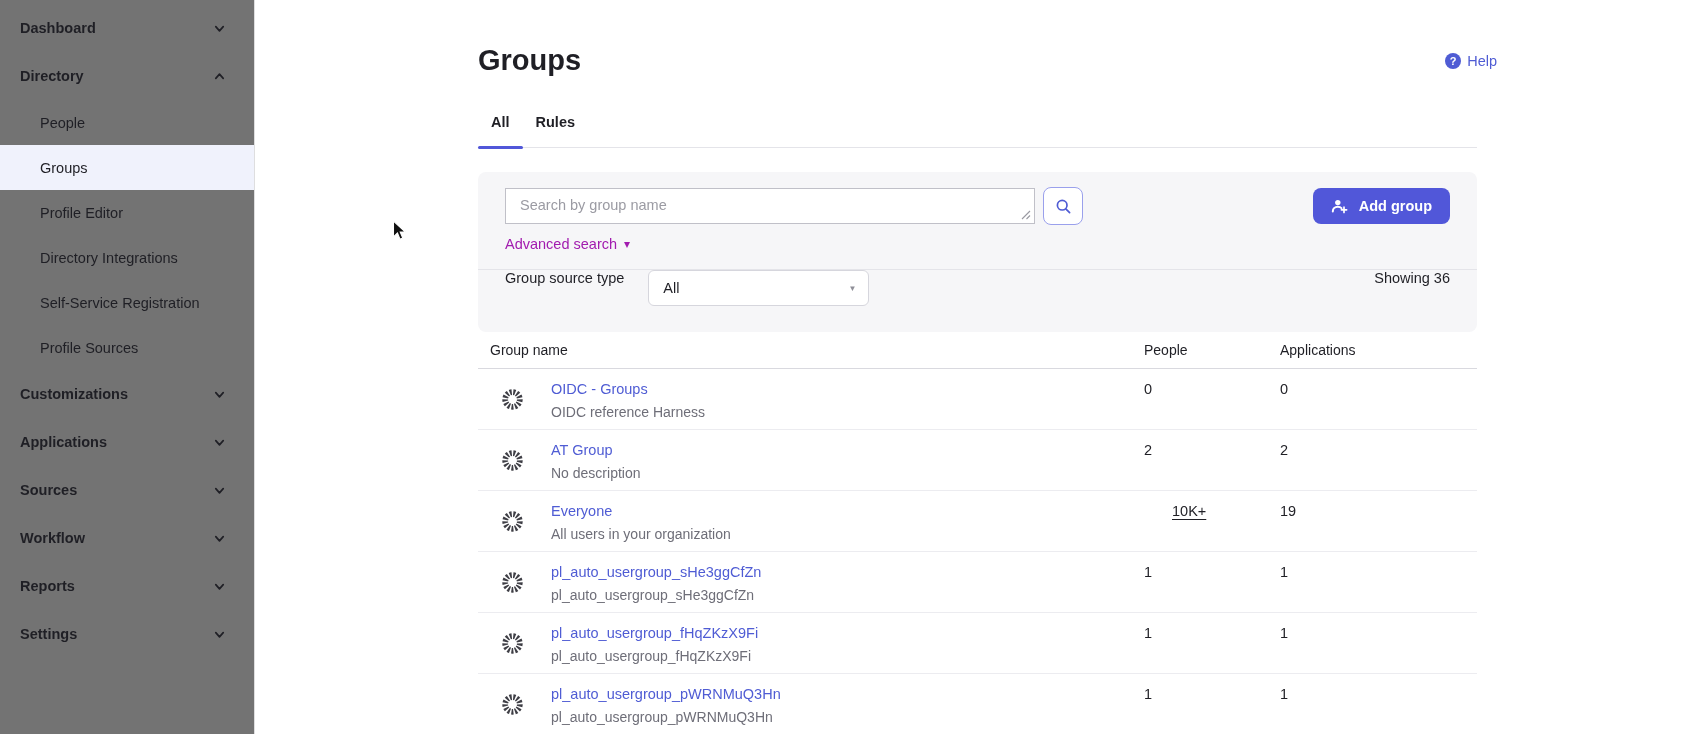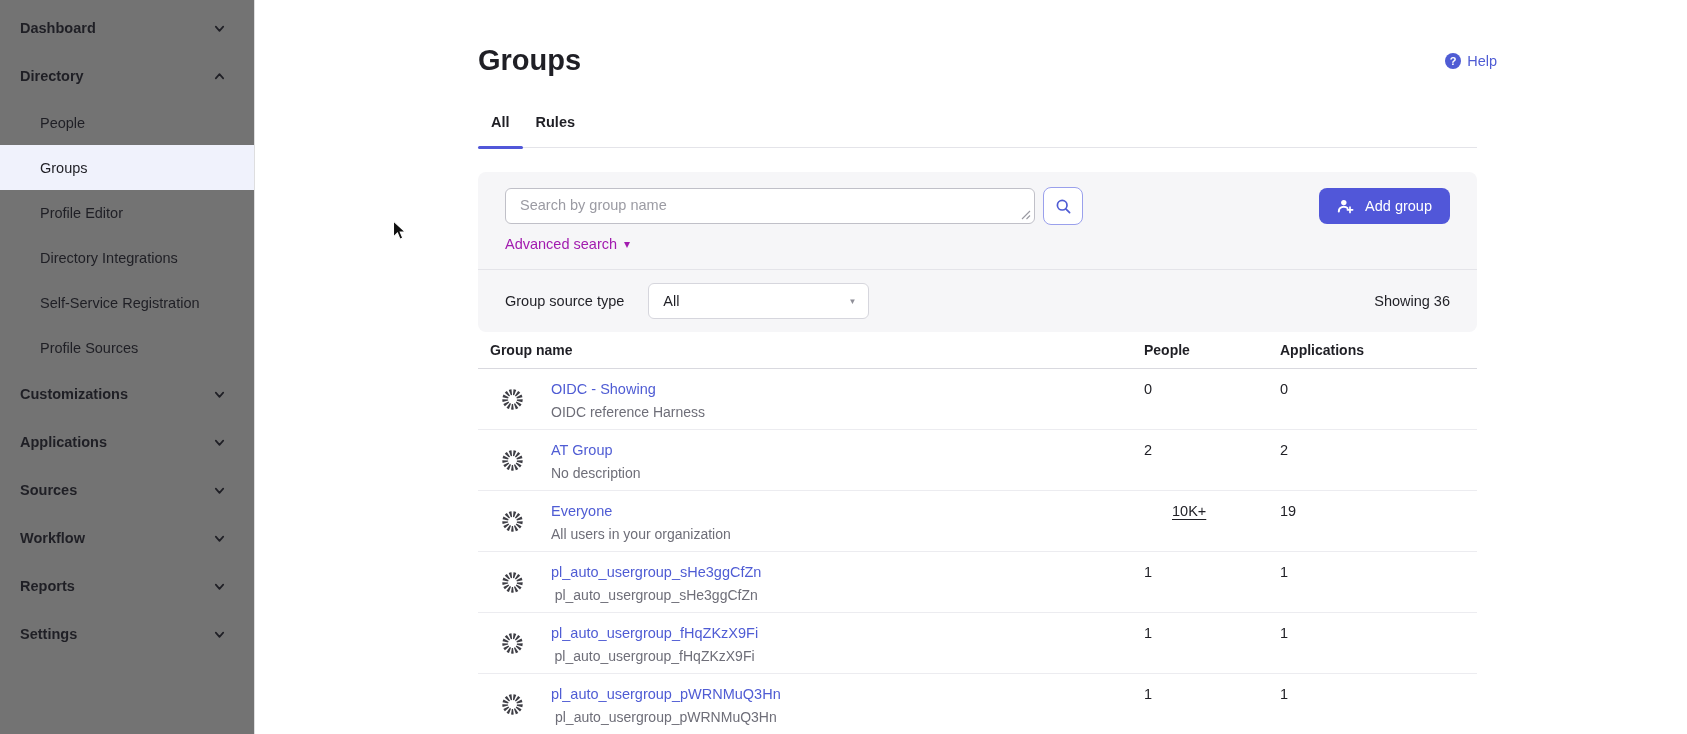--- a/index.html
+++ b/index.html
@@ -31,55 +31,55 @@
   .tabs { margin-top:37px; display:flex; border-bottom:1px solid #e4e4e9; }
   .tab { padding:0 13px 17px; font-size:14.5px; font-weight:700; position:relative; cursor:pointer; }
   .tab.active::after { content:""; position:absolute; left:0; right:0; bottom:-2px;
     height:3px; background:#5157d9; border-radius:2px; }
 
   
   .card { margin-top:24px; background:#f6f6f8; border-radius:8px; }
   .card-top { padding:16px 27px 16px; }
   .search-row { display:flex; align-items:flex-start; }
   .search-field { position:relative; width:530px; height:36px; background:#fff;
-    border:1px solid #c0c0c8; border-radius:6px; }
+    border:1px solid #c0c0c8; border-radius:0; }
   .search-field textarea { width:100%; height:100%; border:none; outline:none; resize:none;
     background:transparent; padding:8px 14px; font-size:14.5px;
     font-family:"Liberation Sans", sans-serif; color:#1f1f25; overflow:hidden; }
   .search-field textarea::placeholder { color:#9b9ba3; }
   .grip { position:absolute; right:3px; bottom:3px; }
   .search-btn { width:40px; height:38px; margin-left:8px; margin-top:-1px; background:#fff;
     border:1px solid #9aa0ec; border-radius:8px; display:flex; align-items:center;
     justify-content:center; cursor:pointer; }
   .add-group-btn { margin-left:auto; height:36px; background:#5157d9; border:none;
-    border-radius:8px; color:#fff; font-size:14.5px; font-weight:400; padding:0 18px;
+    border-radius:8px; color:#fff; font-size:14.5px; font-weight:700; padding:0 18px;
     display:flex; align-items:center; gap:11px; cursor:pointer;
     font-family:"Liberation Sans", sans-serif; }
   .advanced { margin-top:11px; display:inline-flex; align-items:center; gap:7px;
     color:#a21caf; font-size:14.5px; cursor:pointer; }
   .advanced::after { content:"▾"; font-size:12px; }
   .card-divider { border-top:1px solid #e4e4e9; }
-  .card-bottom { height:62px; display:flex; align-items:center; padding:0 27px; font-size:14.5px; }
+  .card-bottom { height:62px; display:flex; padding:0 27px; font-size:14.5px; }
   .filter-select { margin-left:24px; width:221px; height:36px; background:#fff;
     border:1px solid #d6d6dd; border-radius:6px; display:flex; align-items:center;
     padding:0 14px; position:relative; font-size:14.5px; cursor:pointer; }
   .filter-select::after { content:"▼"; position:absolute; right:12px; font-size:8px; color:#8f8f98; }
   .showing { margin-left:auto; font-size:14.5px; color:#1f1f25; }
 
   
   .thead { display:grid; grid-template-columns:666px 136px 1fr; height:37px;
-    align-items:center; border-bottom:1px solid #d9d9df; font-size:14px; font-weight:700; }
+    align-items:center; border-bottom:1px solid #d9d9df; font-size:14px; font-weight:400; }
   .thead .c1 { padding-left:12px; }
   .trow { display:grid; grid-template-columns:666px 136px 1fr; height:61px;
     border-bottom:1px solid #ececf0; }
   .cell-name { display:flex; padding-left:23px; }
   .gicon { align-self:center; flex:0 0 auto; }
   .ntext { margin-left:27px; padding-top:11px; }
   .gname { color:#4f5cd4; font-size:14.5px; cursor:pointer; text-decoration:none; display:inline-block; }
-  .gdesc { color:#6e6e78; font-size:14px; margin-top:6px;text-align:center; }
+  .gdesc { color:#6e6e78; font-size:14px; margin-top:6px; }
   .cell-num { padding-top:12px; font-size:14.5px; }
   .cell-num .u { text-decoration:underline; text-underline-offset:3px; cursor:pointer;margin-left:28px; }
 
   .cursor { position:absolute; left:392px; top:220px; pointer-events:none; }
 </style>
 </head>
 <body>
 
 <aside class="sidebar">
   <nav id="sidebar-nav">
@@ -229,21 +229,21 @@
       <span>People</span>
       <span>Applications</span>
     </div>
     <div id="table-body">
   <div class="trow">
     <div class="cell-name">
       <svg class="gicon" width="23" height="23" viewBox="0 0 22 22">
         <circle cx="11" cy="11" r="7" fill="none" stroke="#3e3e45" stroke-width="5.5" stroke-dasharray="1.9 1.45"></circle>
       </svg>
       <div class="ntext">
-        <a class="gname">OIDC - Showing</a>
+        <a class="gname">OIDC - Groups</a>
         <div class="gdesc">OIDC reference Harness</div>
       </div>
     </div>
     <div class="cell-num">
       <span>0</span>
     </div>
     <div class="cell-num">
       <span>0</span>
     </div>
   </div>

